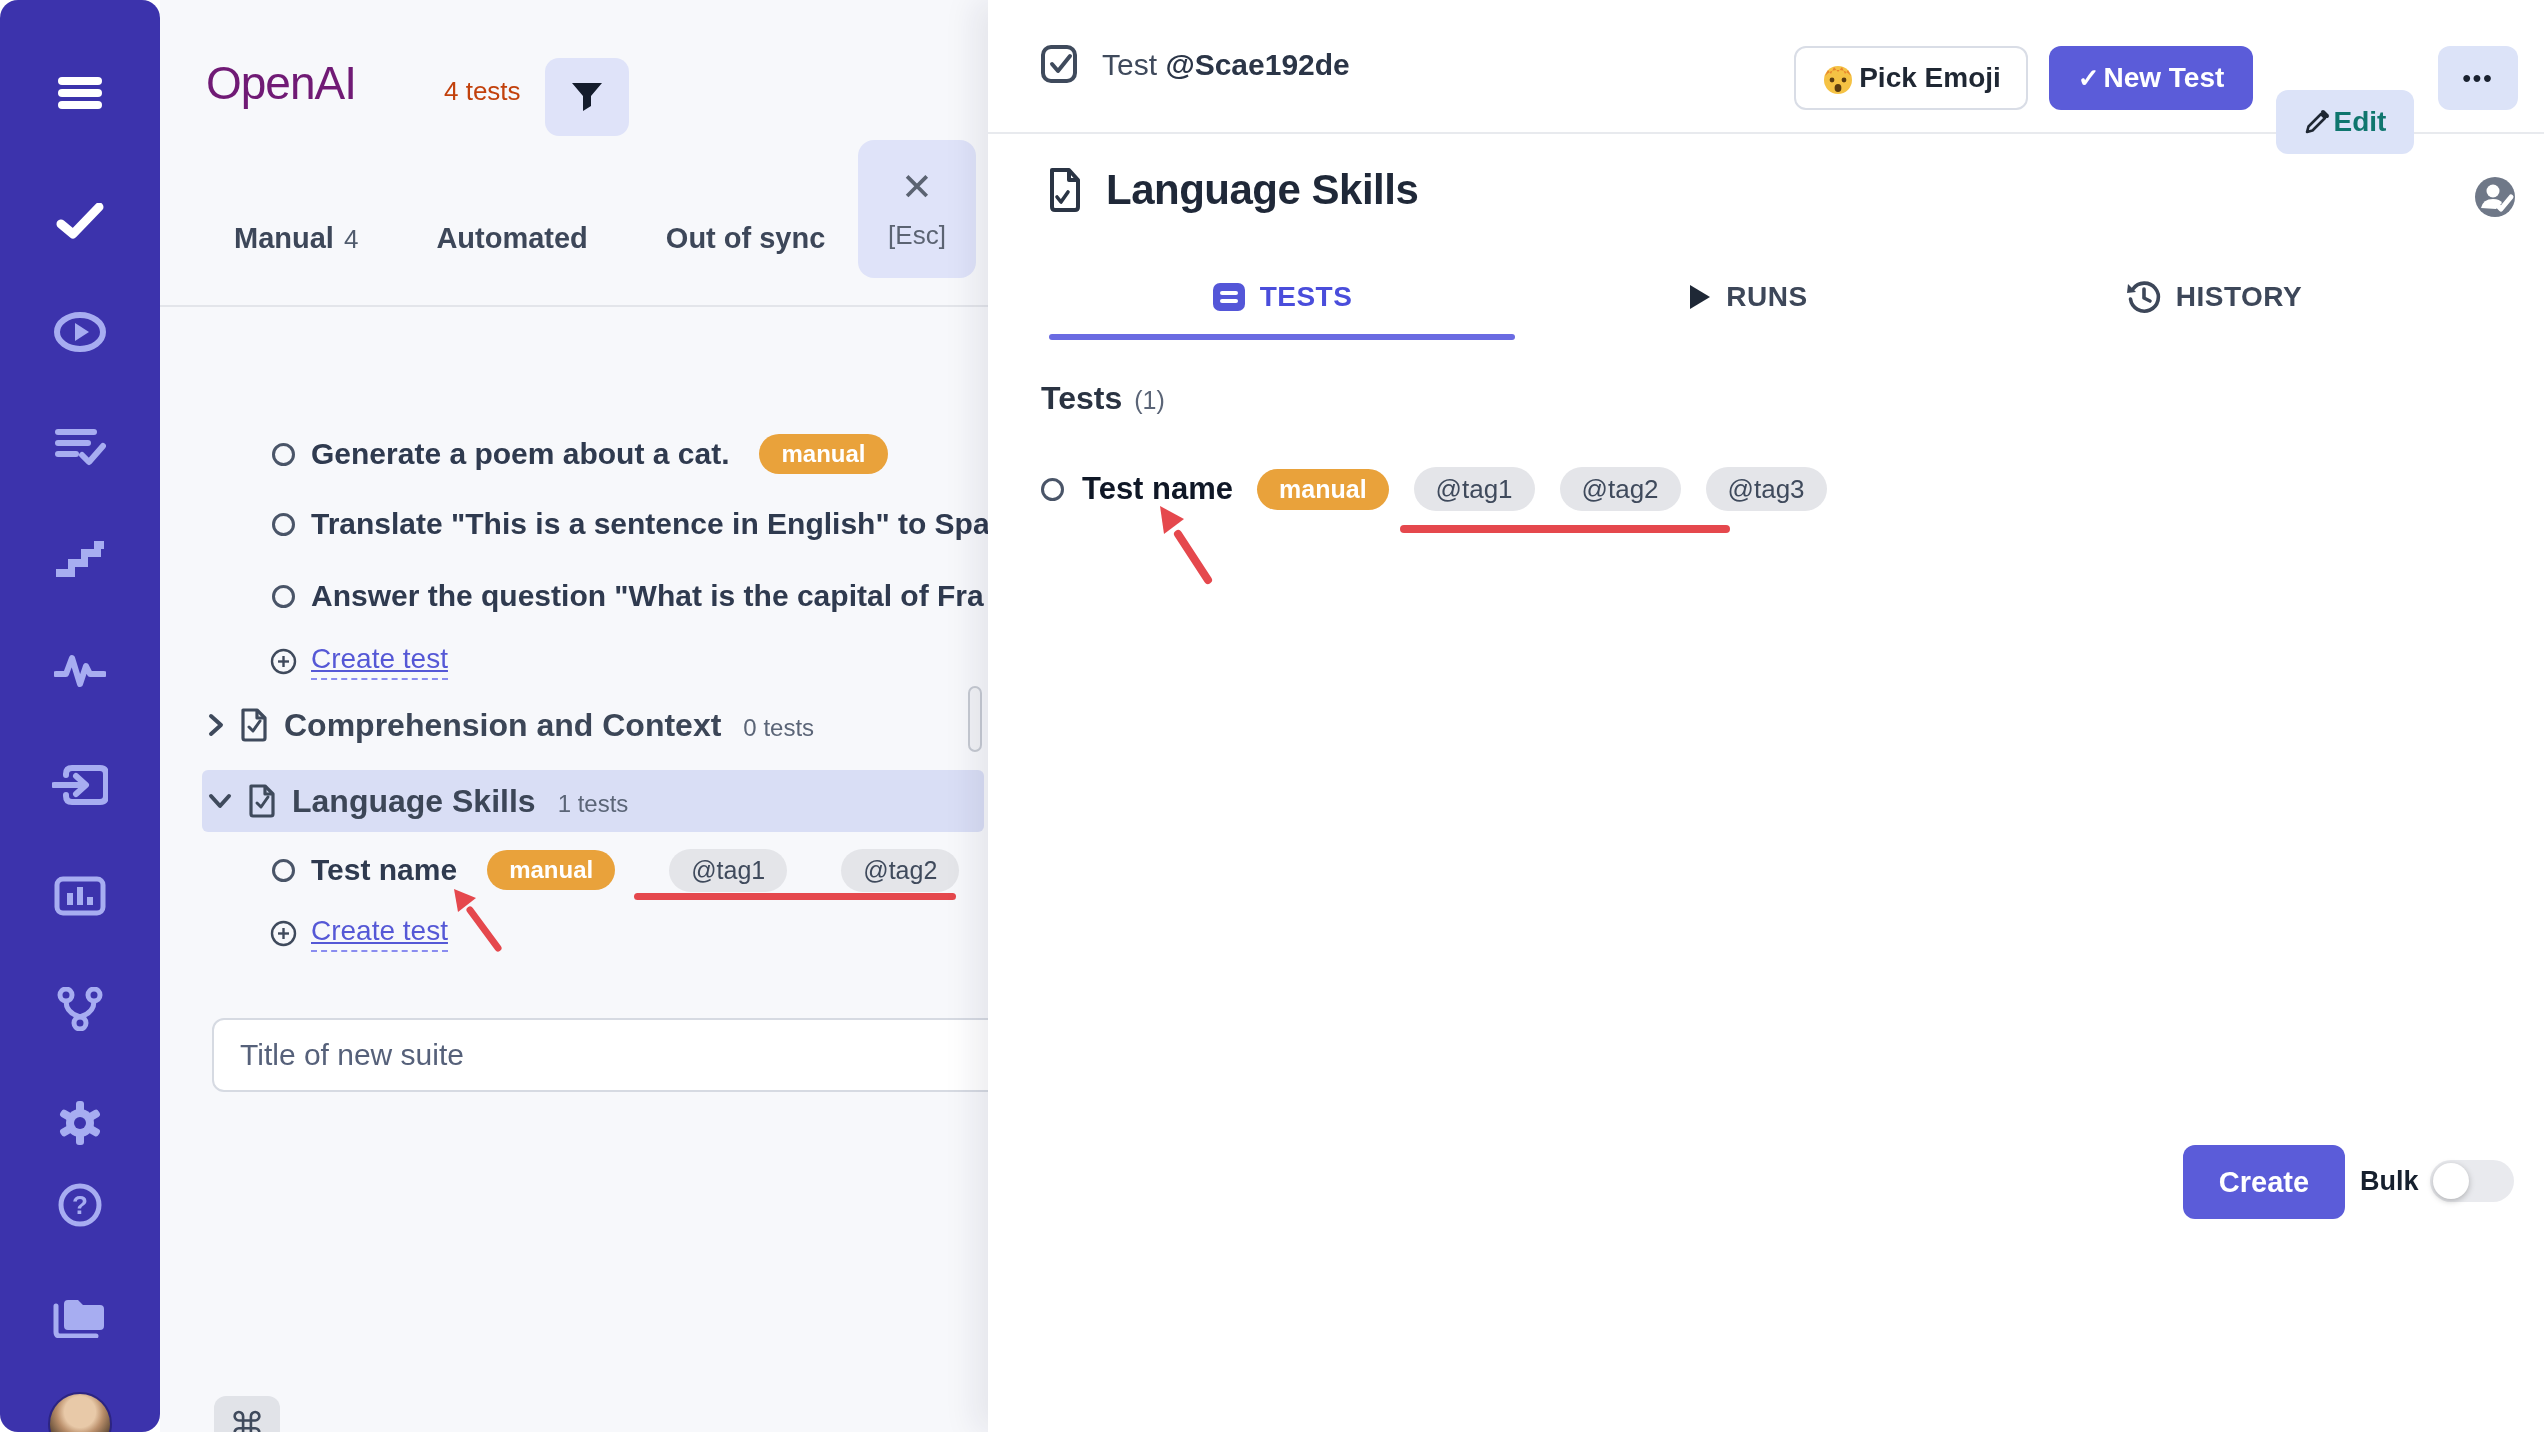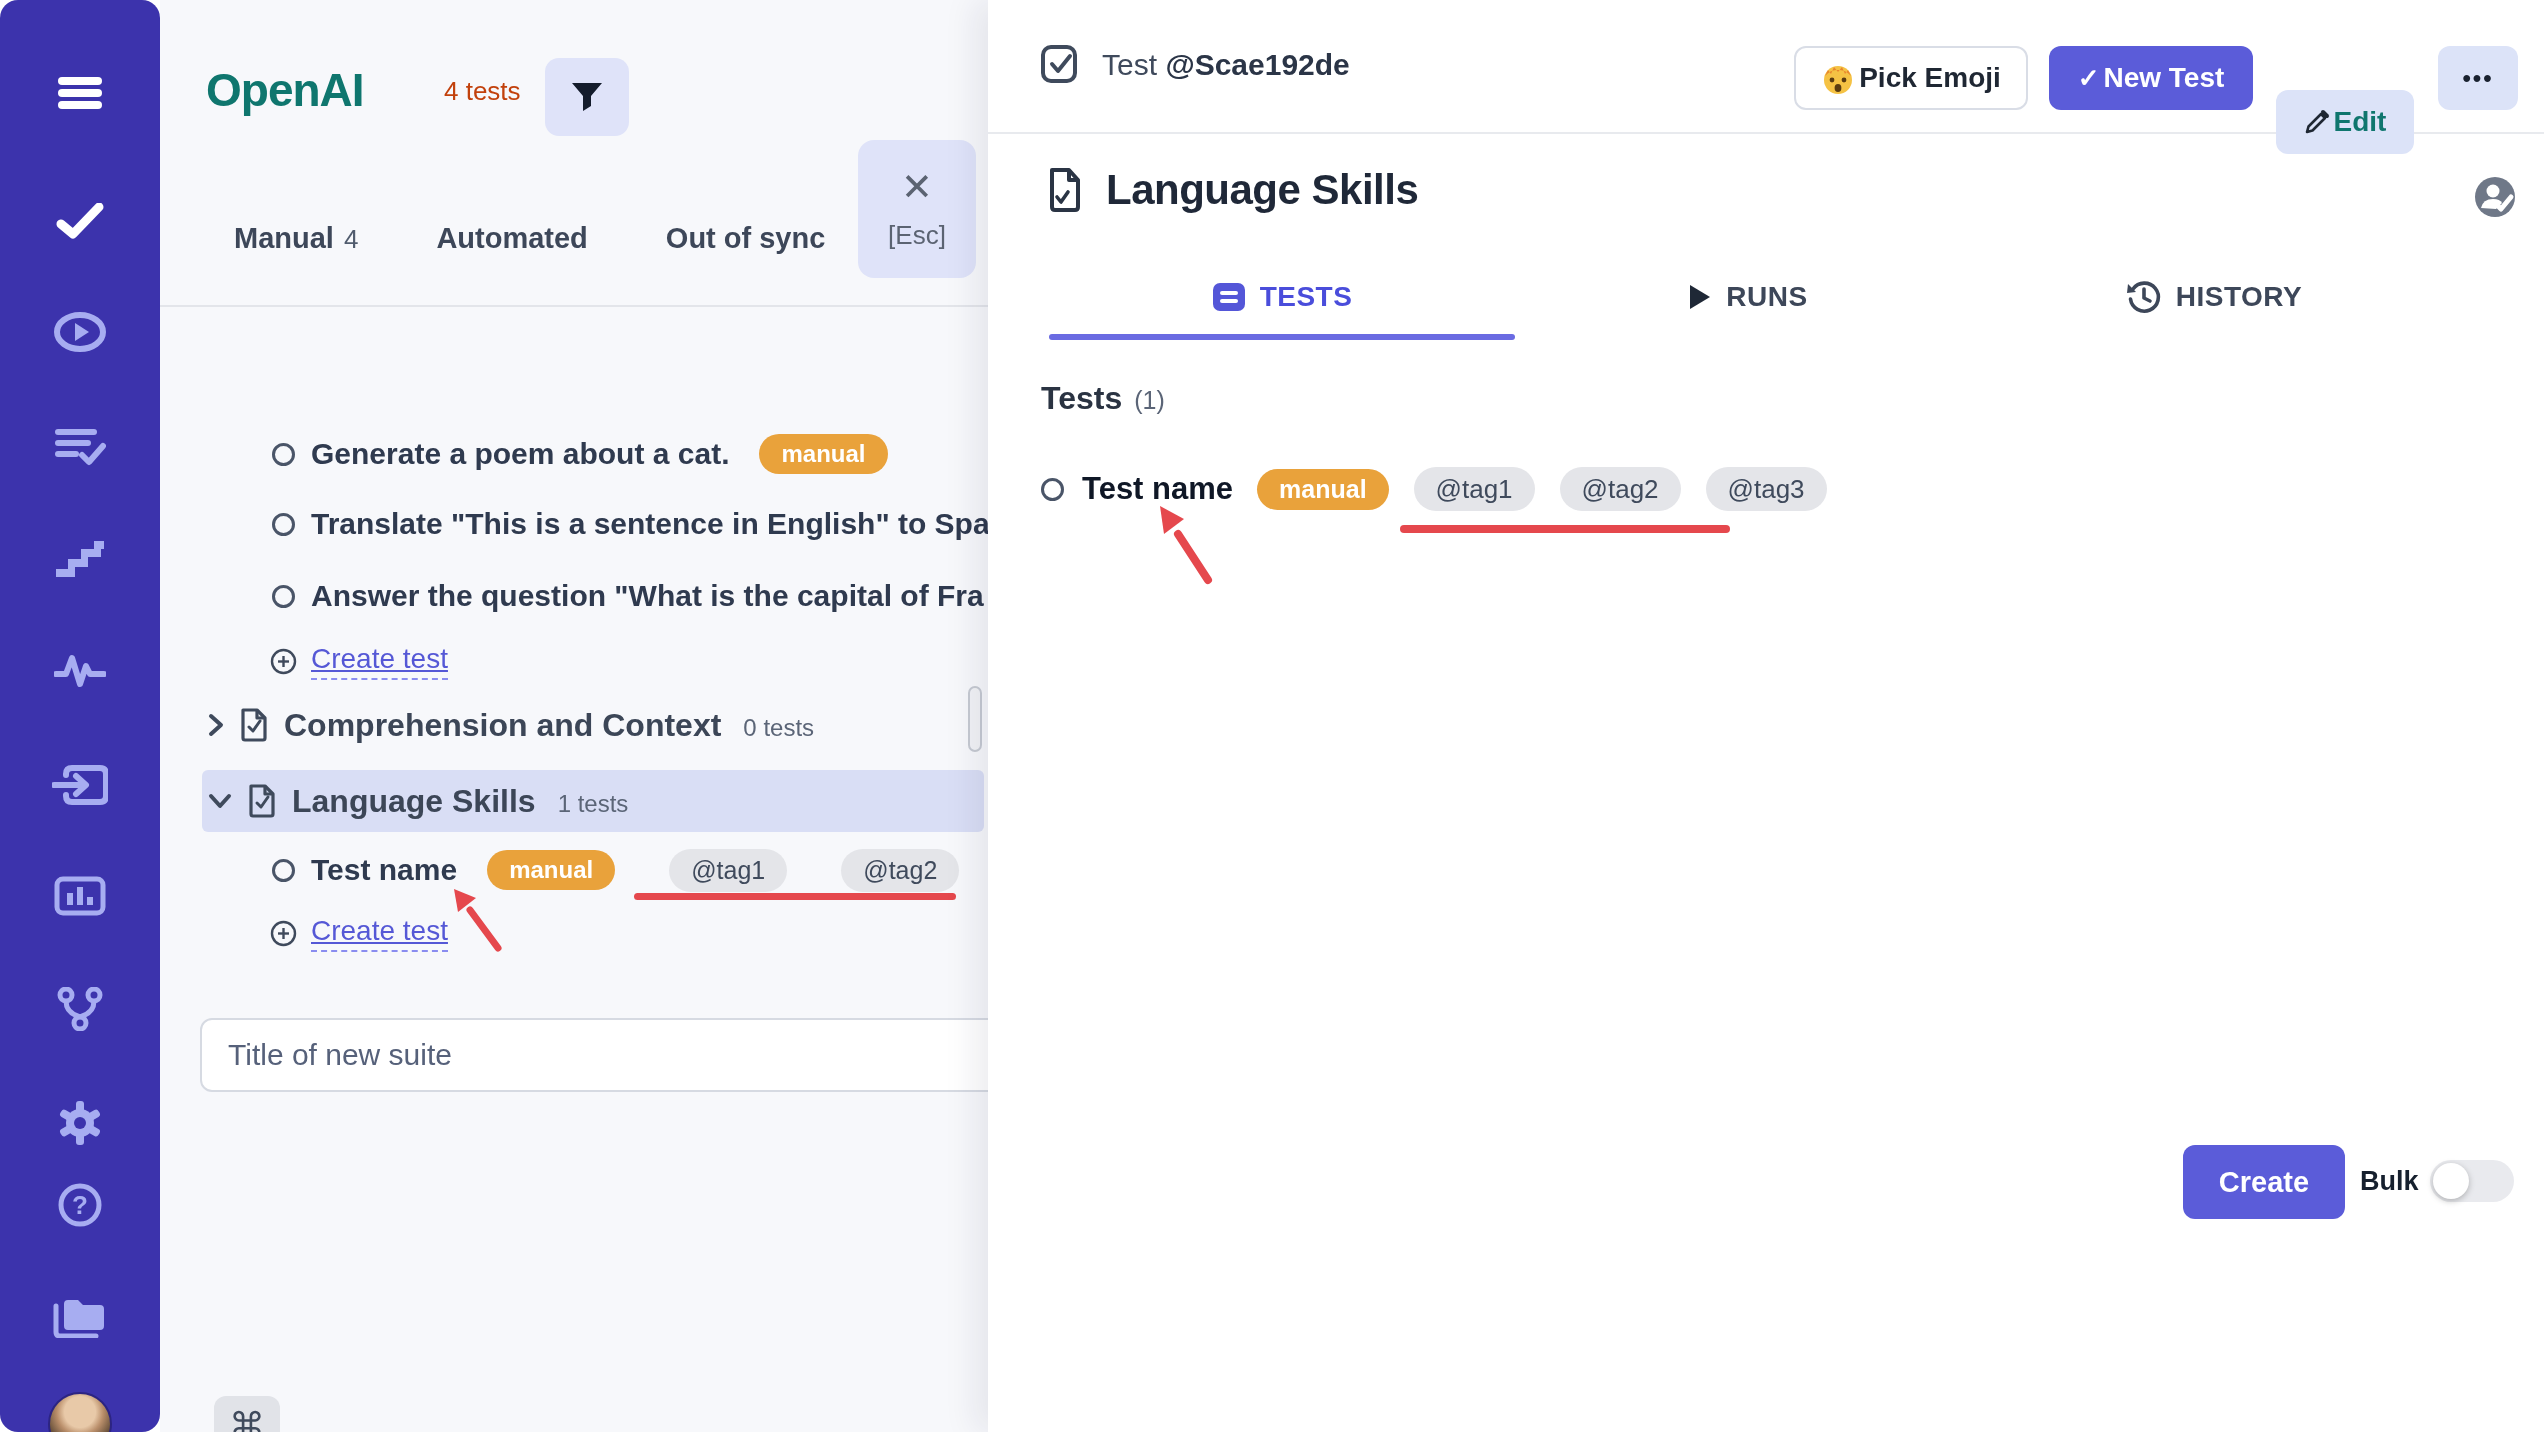--- a/index.html
+++ b/index.html
@@ -13,22 +13,22 @@
   .rail-icon { position:absolute; left:50px; width:60px; height:60px;
     display:flex; align-items:center; justify-content:center; cursor:pointer; }
   .rail-avatar { position:absolute; left:48px; top:1392px; width:64px; height:64px;
     border-radius:50%; overflow:hidden;
     background:radial-gradient(circle at 50% 30%, #e8c9a8 0 30%, #b98e6a 45%, #5a4632 70%, #2e2a28 100%);
     border:2px solid #2c2482; }
 
   
   .drawer { position:absolute; left:160px; top:0; width:830px; height:1432px;
     background:#f7f8fb; overflow:hidden; z-index:6; }
-  .app-title { position:absolute; left:46px; top:56px; font-size:46px; font-weight:700;
-    color:#0f766e; letter-spacing:-1px;margin-top:7px; }
+  .app-title { position:absolute; left:46px; top:56px; font-size:46px; font-weight:400;
+    color:#701a75; letter-spacing:-1px; }
   .app-count { position:absolute; left:274px; top:76px; font-size:26px; color:#c2410c;margin-left:10px; }
   .filter-btn { position:absolute; left:385px; top:58px; width:84px; height:78px;
     background:#dfe3f9; border-radius:14px; display:flex; align-items:center;
     justify-content:center; cursor:pointer; border:none; }
   .search-box { position:absolute; left:495px; top:58px; width:380px; height:78px;
     background:#ffffff; border:2px solid #d9dde5; border-radius:14px;
     display:flex; align-items:center; padding:0 20px; gap:16px; }
   .search-box input { border:none; outline:none; flex:1; font-size:28px;
     font-family:"Liberation Sans", sans-serif; color:#3c4556; background:transparent; }
   .search-box input::placeholder { color:#8b94a7; }
@@ -57,21 +57,21 @@
   .bullet { width:23px; height:23px; border:3px solid #4a5568; border-radius:50%;
     flex:0 0 auto; }
   .badge-manual { background:#e9a23b; color:#ffffff; font-size:24px; font-weight:700;
     border-radius:999px; padding:8px 22px; margin-left:14px; line-height:1; }
   .tag-pill { background:#e4e5e9; color:#3f4a5c; font-size:25px; border-radius:999px;
     padding:9px 22px; line-height:1; }
   .create-row { left:110px; height:54px; gap:14px; cursor:pointer; }
   .create-link { font-size:28px; color:#5558d6; text-decoration:underline;
     border-bottom:2px dashed #8a8df0; padding-bottom:3px; }
 
-  .new-suite-box { position:absolute; left:40px; top:1018px; width:800px; height:74px;
+  .new-suite-box { position:absolute; left:52px; top:1018px; width:800px; height:74px;
     background:#ffffff; border:2px solid #d6dae2; border-radius:12px;
     display:flex; align-items:center; padding:0 26px; }
   .new-suite-box input { border:none; outline:none; width:100%; font-size:30px;
     font-family:"Liberation Sans", sans-serif; color:#4d5870; background:transparent; }
   .new-suite-box input::placeholder { color:#56617a; }
   .cmd-badge { position:absolute; left:54px; top:1396px; width:66px; height:60px;
     background:#e1e3e8; border-radius:12px 12px 0 0; display:flex; align-items:center;
     justify-content:center; font-size:36px; color:#3f4a5c; cursor:pointer; }
   .drawer-scrollthumb { position:absolute; left:808px; top:686px; width:14px; height:66px;
     border:2px solid #c6cad2; background:#f2f3f6; border-radius:8px; }

